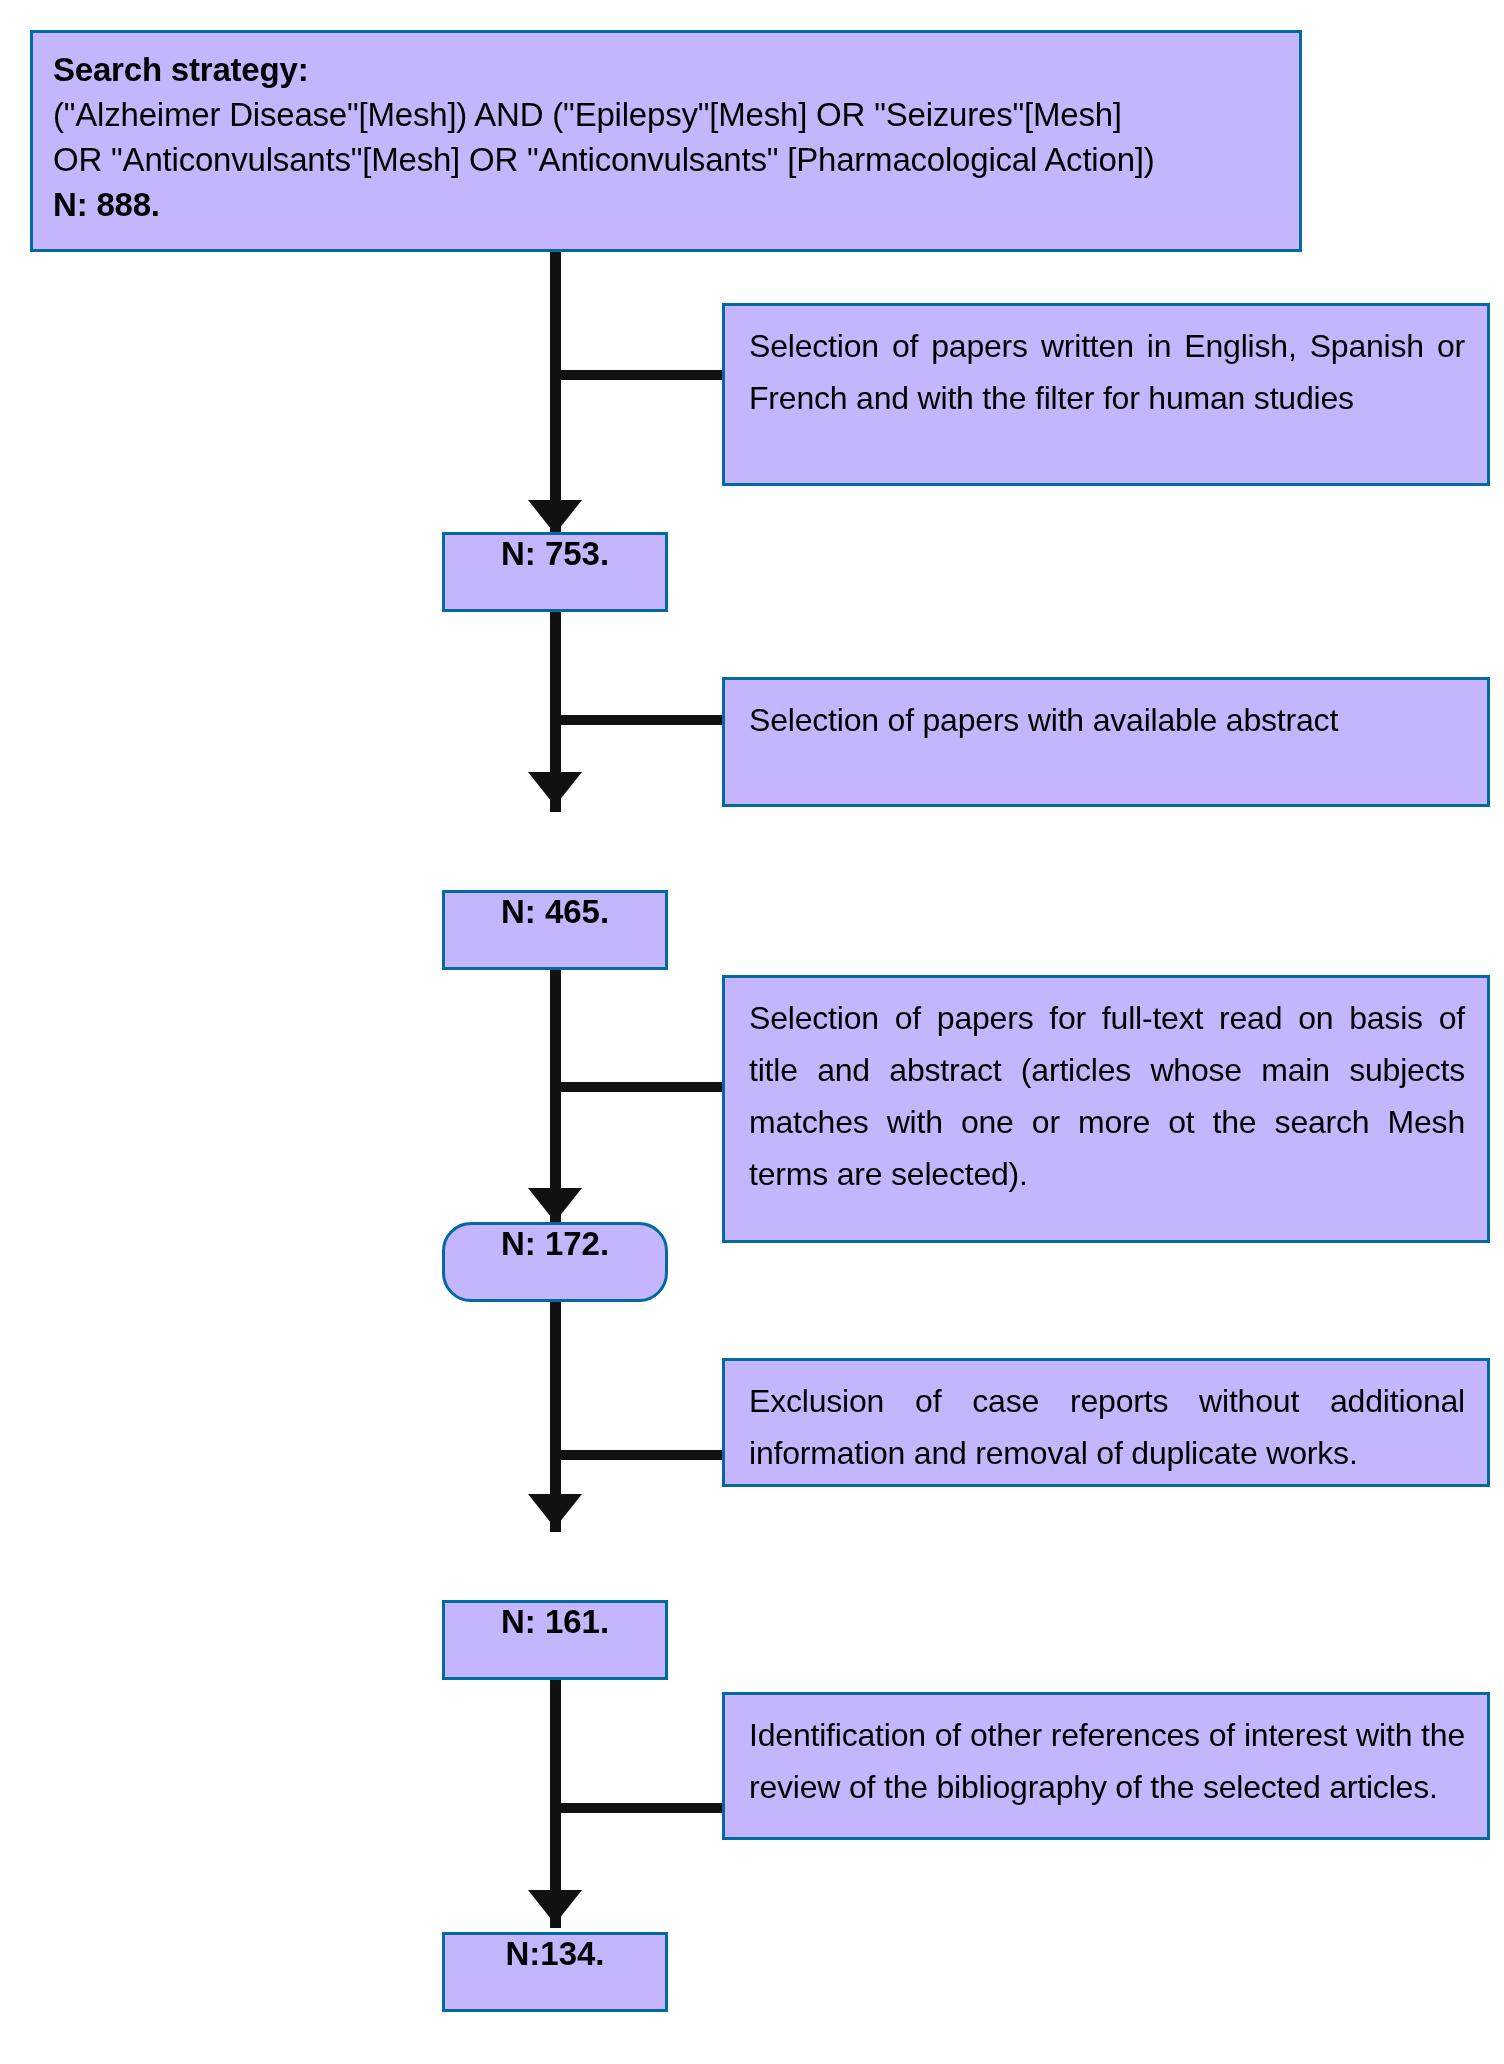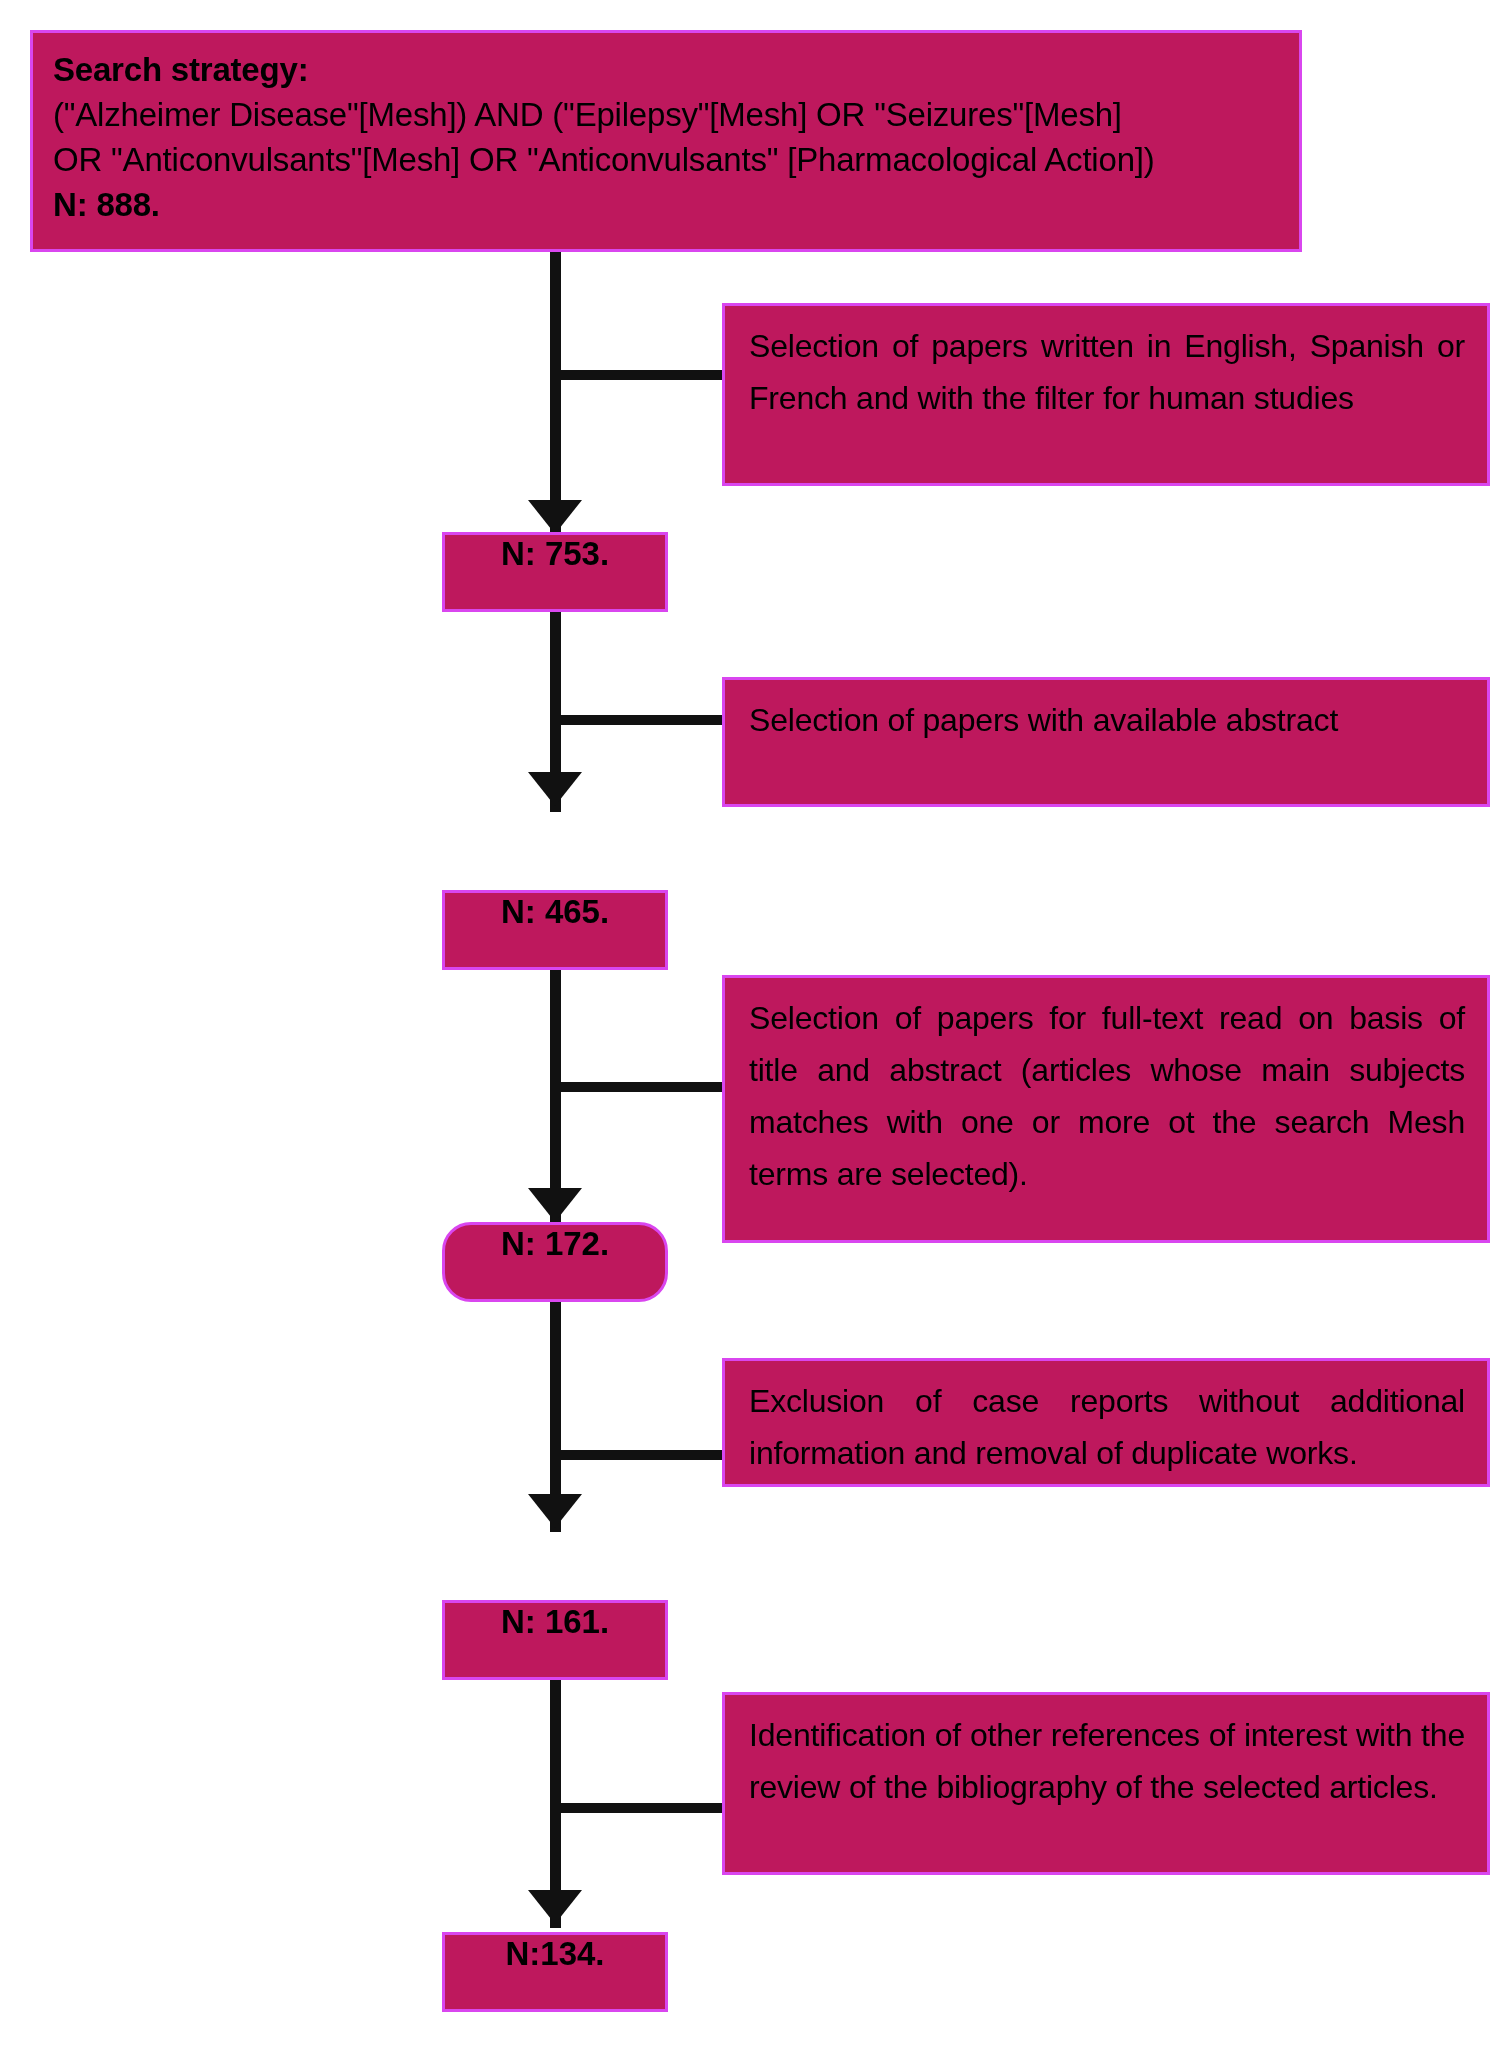--- a/index.html
+++ b/index.html
@@ -16,22 +16,22 @@
     width: 1504px;
     height: 2064px;
     background: #ffffff;
     overflow: hidden;
   }
 
   
   .box {
     position: absolute;
     box-sizing: border-box;
-    background: #be185d;
-    border: 3px solid #d946ef;
+    background: #c4b5fd;
+    border: 3px solid #0369a1;
   }
 
   .search-box {
     left: 30px;
     top: 30px;
     width: 1272px;
     height: 222px;
     padding: 14px 18px 10px 20px;
   }
   .search-line {
@@ -151,21 +151,21 @@
   </div>
 
   <div class="box n-box" style="top:1600px;">
     <span class="n-label">N: 161.</span>
   </div>
 
   <div class="vline" style="top:1680px; height:248px;"></div>
   <div class="hline" style="top:1803px; width:180px;"></div>
   <div class="arrowhead" style="top:1890px;"></div>
 
-  <div class="box crit-box" style="top:1692px; height:183px;">
+  <div class="box crit-box" style="top:1692px; height:148px;">
     <div class="crit-text">Identification of other references of interest with the review of the bibliography of the selected articles.</div>
   </div>
 
   <div class="box n-box" style="top:1932px;">
     <span class="n-label">N:134.</span>
   </div>
 
 </div>
 
 </body></html>

